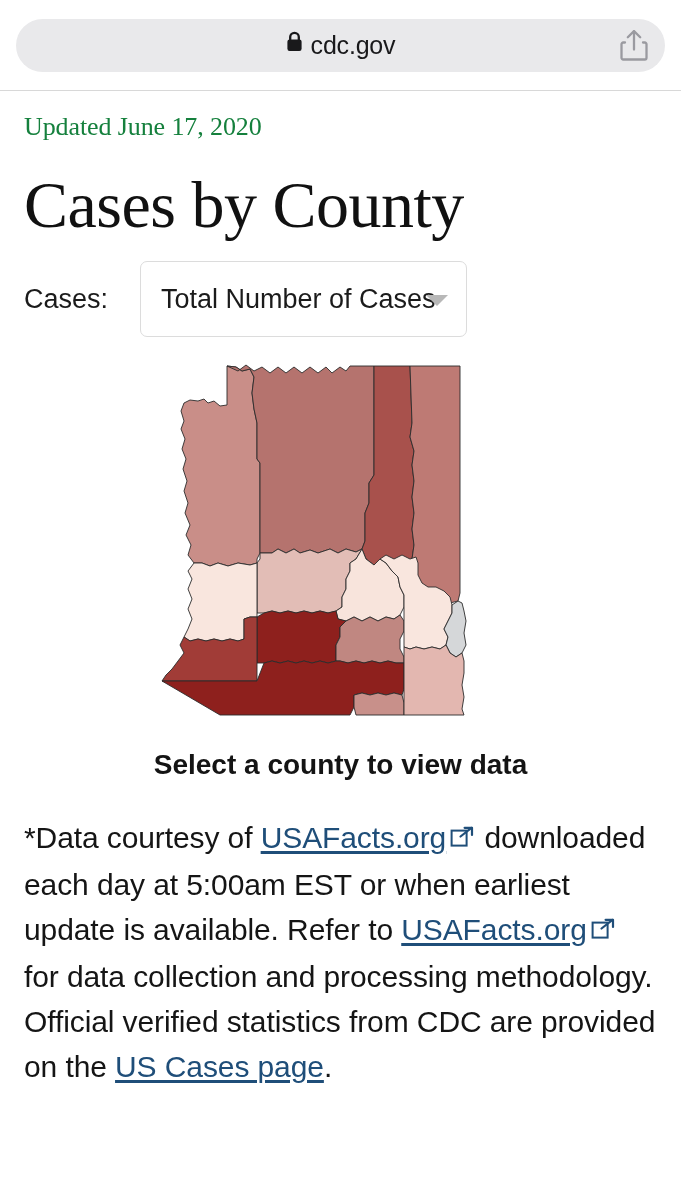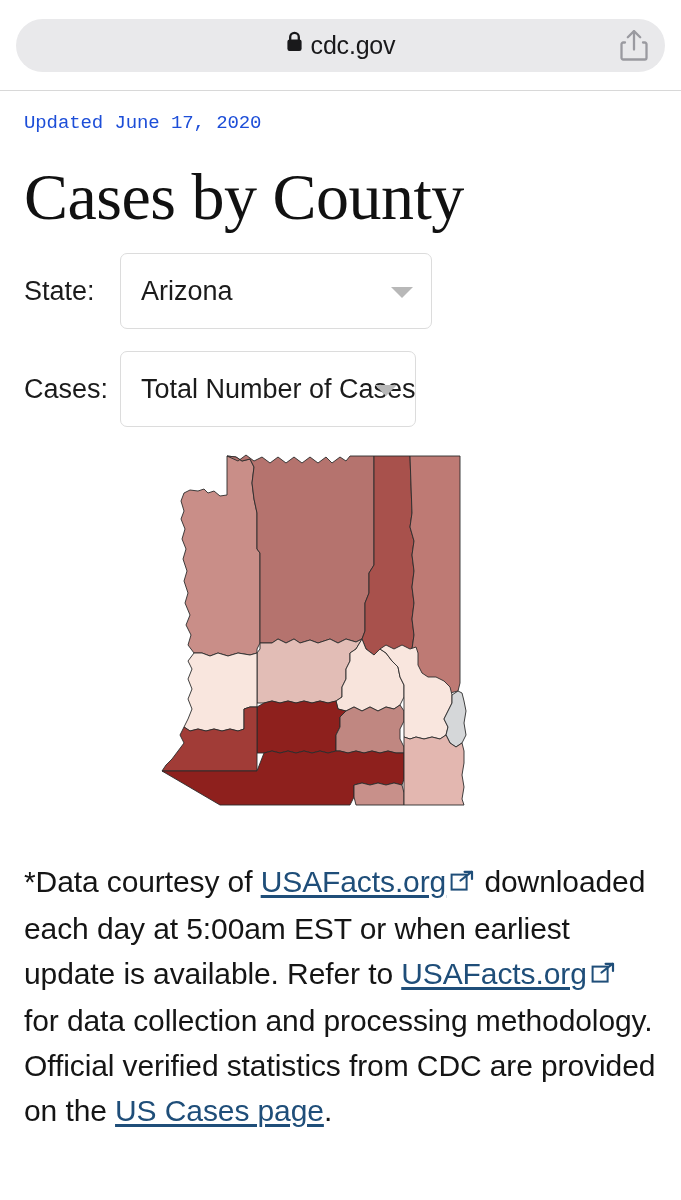--- a/index.html
+++ b/index.html
@@ -54,23 +54,23 @@
     transform: translateY(-50%);
     width: 34px; height: 36px;
     display: flex; align-items: center; justify-content: center;
   }
 
   
   #page {
     padding: 0 24px;
   }
   #updated-line {
-    color: #1d4ed8;
-    font-size: 19px;
-    font-family: Liberation Mono, monospace;
+    color: #15803d;
+    font-size: 26px;
+    font-family: Liberation Serif, serif;
     padding-top: 21px;
     letter-spacing: -0.1px;
   }
   #page-title {
     font-family: "Liberation Serif", serif;
     font-size: 66px;
     font-weight: normal;
     color: #111111;
     margin: 28px 0 0 0;
     letter-spacing: -0.5px;
@@ -94,21 +94,21 @@
     position: relative;
     height: 76px;
     background: #ffffff;
     border: 1px solid #dcdcdc;
     border-radius: 7px;
     display: flex;
     align-items: center;
     padding: 0 46px 0 20px;
   }
   #state-select-box { width: 312px; }
-  #data-select-box  { width: 296px; }
+  #data-select-box  { width: 327px; margin-left: 20px; }
   .select-value {
     font-size: 27px;
     color: #1b1b1b;
     white-space: nowrap;
     font-family: "Liberation Sans", sans-serif;
   }
   .select-caret {
     position: absolute;
     right: 18px;
     top: 50%;
@@ -189,27 +189,20 @@
     </span>
   </div>
 </div>
 
 <div id="page">
 
   <div id="updated-line">Updated June 17, 2020</div>
 
   <h1 id="page-title">Cases by County</h1>
 
-  <div class="select-row">
-    <span class="select-label">State:</span>
-    <div id="state-select-box" class="select-box">
-      <span class="select-value">Arizona</span>
-      <span class="select-caret"></span>
-    </div>
-  </div>
 
   <div class="select-row">
     <span class="select-label">Cases:</span>
     <div id="data-select-box" class="select-box">
       <span class="select-value">Total Number of Cases</span>
       <span class="select-caret"></span>
     </div>
   </div>
 
   <div id="map-wrap">
@@ -288,20 +281,21 @@
                L242,332 L244,340 L244,352 L236,352 L228,352 L220,352 L212,352
                L204,352 L196,352 Z" fill="#c8908a"></path>
 
       <path d="M244,284 L250,286 L256,284 L264,286 L272,284 L280,286 L286,282
                L290,290 L296,294 L302,290 L304,298 L304,310 L302,322 L304,334
                L302,346 L304,352 L290,352 L276,352 L262,352 L250,352 L244,352
                L244,340 L244,326 L244,312 Z" fill="#e3b7b0"></path>
     </svg>
   </div>
 
+  <div id="map-caption">Select a county to view data</div>
 
   <p id="footnote">
     <span>*Data courtesy of </span><a href="#">USAFacts.org</a><span class="ext-icon"><svg width="24" height="24" viewBox="0 0 24 24">
           <rect x="1.6" y="4.6" width="15" height="15" fill="none" stroke="#1f4e79" stroke-width="2"></rect>
           <path d="M10.5 10.5L21.5 1.8" fill="none" stroke="#1f4e79" stroke-width="2.2" stroke-linecap="round"></path>
           <path d="M14.6 1.8H22V8.9" fill="none" stroke="#1f4e79" stroke-width="2.2" stroke-linecap="round" stroke-linejoin="round"></path>
         </svg></span><span> downloaded each day at 5:00am EST or when earliest update is available. Refer to </span><a href="#">USAFacts.org</a><span class="ext-icon"><svg width="24" height="24" viewBox="0 0 24 24">
           <rect x="1.6" y="4.6" width="15" height="15" fill="none" stroke="#1f4e79" stroke-width="2"></rect>
           <path d="M10.5 10.5L21.5 1.8" fill="none" stroke="#1f4e79" stroke-width="2.2" stroke-linecap="round"></path>
           <path d="M14.6 1.8H22V8.9" fill="none" stroke="#1f4e79" stroke-width="2.2" stroke-linecap="round" stroke-linejoin="round"></path>

